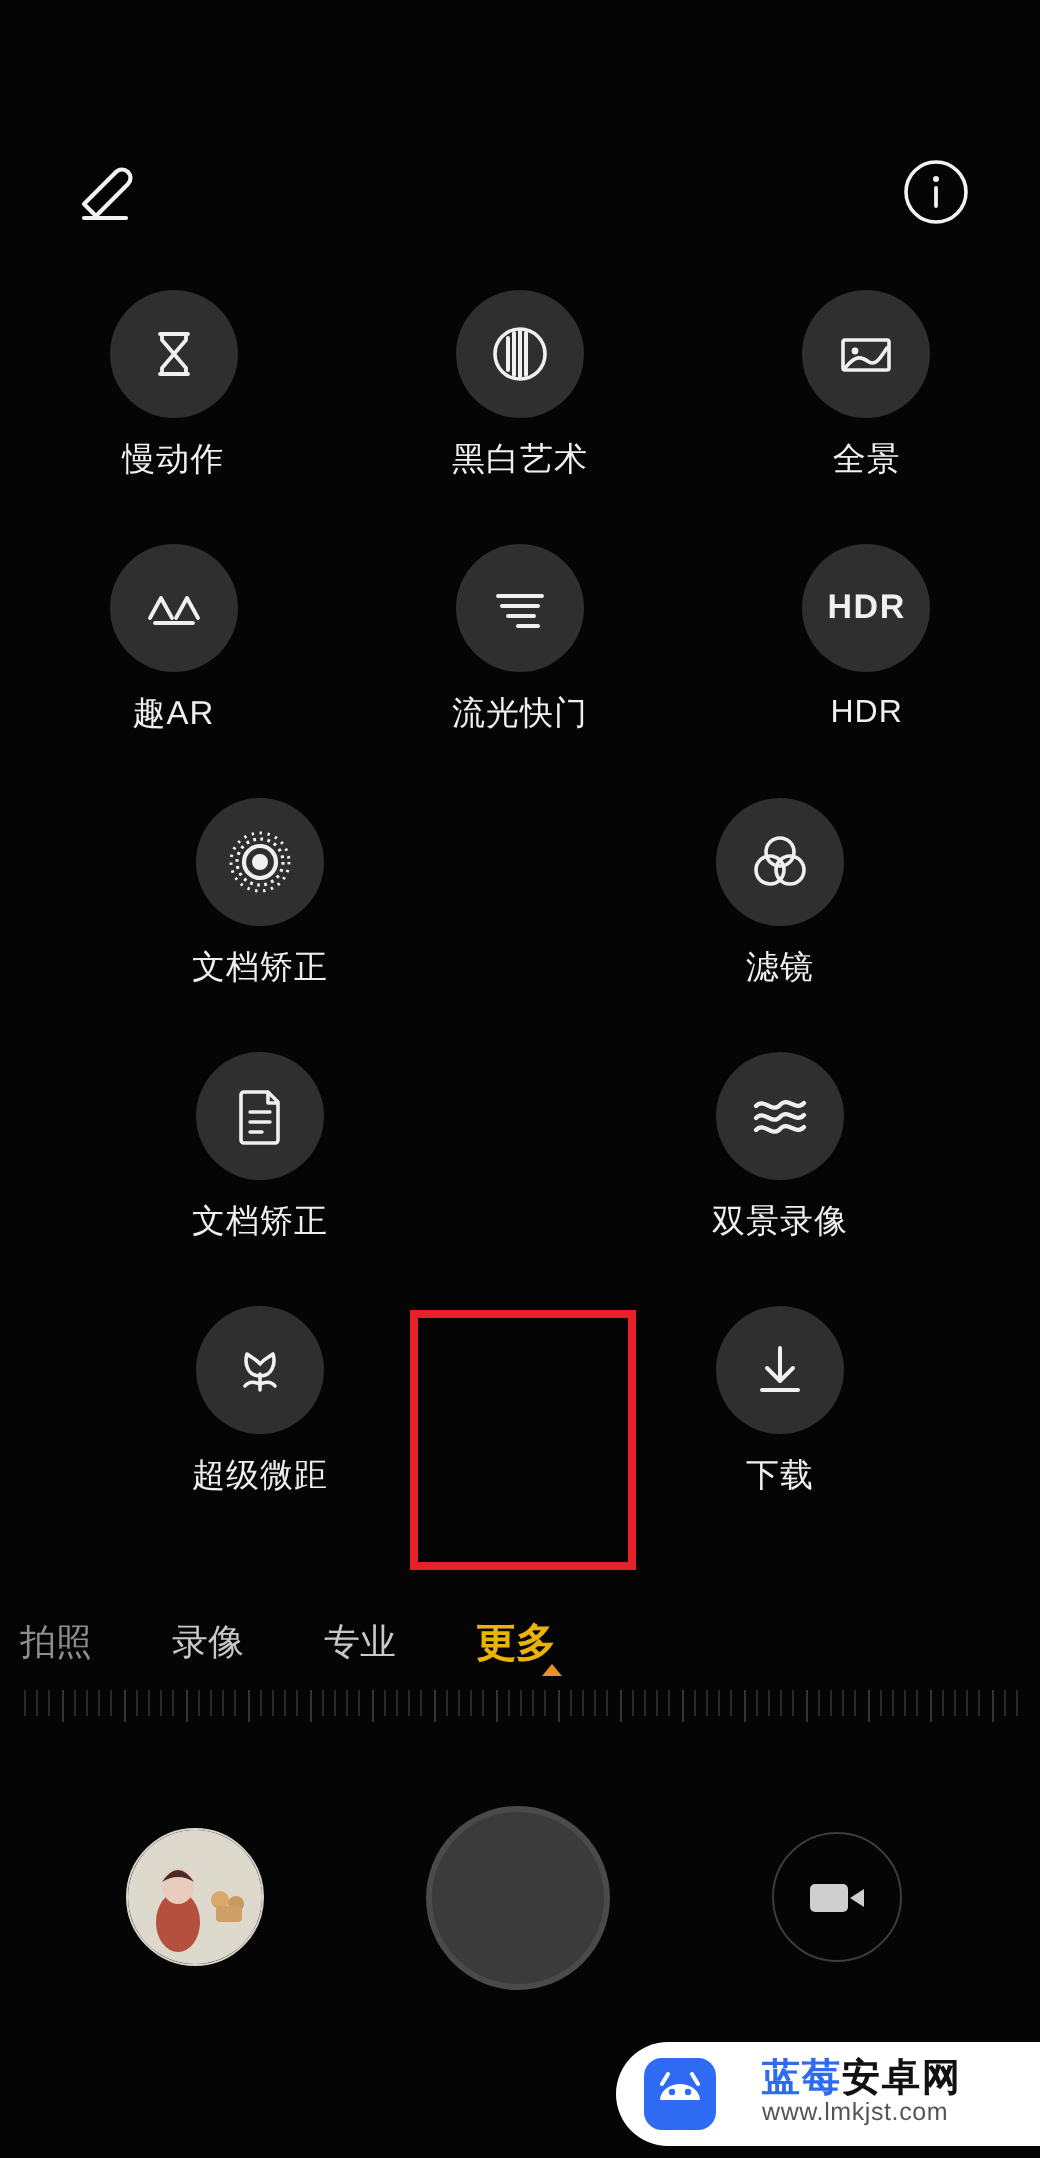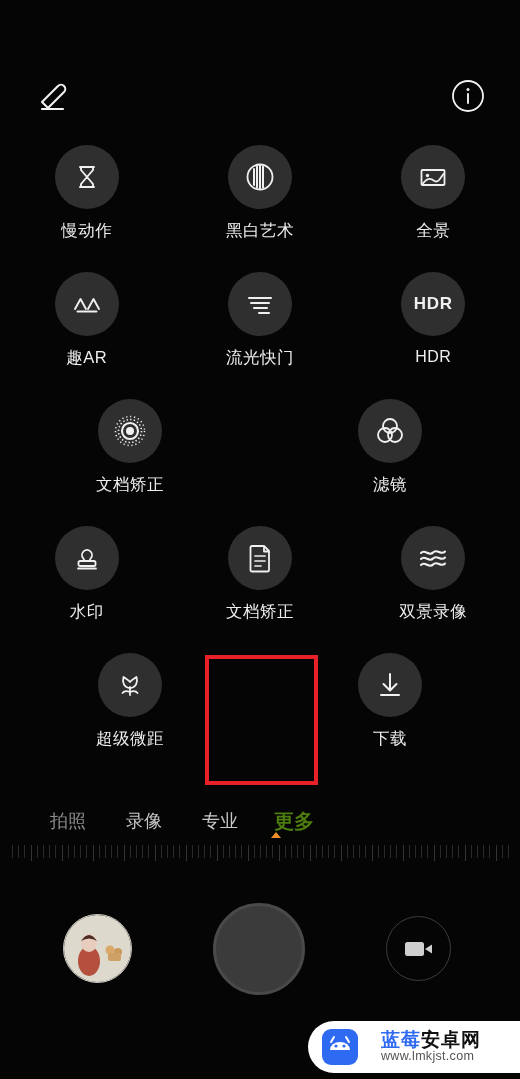--- a/index.html
+++ b/index.html
@@ -30,24 +30,24 @@
        line-height:1;white-space:nowrap;}
   .cap.latin{font-size:16px;}
 
   
   .hl{position:absolute;left:205px;top:655px;width:113px;height:130px;
       border:4px solid #e8202a;box-sizing:border-box;pointer-events:none;}
 
   
   .tabs{position:absolute;top:803px;left:0;width:520px;height:36px;
         display:flex;align-items:center;padding-left:10px;box-sizing:border-box;}
-  .tab{width:76px;text-align:right;font-size:18px;color:#c8c8c8;cursor:pointer;
+  .tab{width:76px;text-align:left;font-size:18px;color:#c8c8c8;cursor:pointer;
        position:relative;}
   .tab.dim{color:#8e8e8e;}
-  .tab.active{color:#4d7c0f;font-size:20px;font-weight:bold;}
+  .tab.active{color:#eab308;font-size:20px;font-weight:bold;}
   .tab-ind{position:absolute;left:50%;transform:translateX(-50%);top:24px;
            width:0;height:0;border-left:5px solid transparent;
            border-right:5px solid transparent;border-bottom:6px solid #ef8f29;}
 
   
   .ruler{position:absolute;top:843px;left:0;width:520px;height:20px;overflow:hidden;}
   .ruler i{position:absolute;top:2px;width:1px;height:13px;background:#2a2a2a;}
   .ruler i.tall{height:16px;background:#343434;}
 
   
@@ -180,30 +180,20 @@
             <circle cx="17" cy="12" r="7" fill="none" stroke="#f0f0f0" stroke-width="1.8"></circle>
             <circle cx="12" cy="21" r="7" fill="none" stroke="#f0f0f0" stroke-width="1.8"></circle>
             <circle cx="22" cy="21" r="7" fill="none" stroke="#f0f0f0" stroke-width="1.8"></circle>
           </svg>
         </div>
         <div class="cap">滤镜</div>
       </div>
     </div>
 
     <div class="row">
-      <div class="cell">
-        <div class="bubble">
-          <svg width="34" height="34" viewBox="0 0 34 34">
-            <path d="M13 17 a5 5 0 1 1 8 0 c-1 1.5 -1.5 2 -1.5 3 h-5 c0 -1 -.5 -1.5 -1.5 -3 Z" fill="none" stroke="#f0f0f0" stroke-width="1.8" stroke-linejoin="round"></path>
-            <rect x="8.5" y="20" width="17" height="5" rx="1.6" fill="none" stroke="#f0f0f0" stroke-width="1.8"></rect>
-            <line x1="8" y1="27.5" x2="26" y2="27.5" stroke="#f0f0f0" stroke-width="1.8" stroke-linecap="round"></line>
-          </svg>
-        </div>
-        <div class="cap">水印</div>
-      </div>
       <div class="cell">
         <div class="bubble">
           <svg width="32" height="34" viewBox="0 0 32 34">
             <path d="M8 5 h12 l5 5 v19 a1.5 1.5 0 0 1 -1.5 1.5 h-15.5 a1.5 1.5 0 0 1 -1.5 -1.5 v-22.5 a1.5 1.5 0 0 1 1.5 -1.5 Z" fill="none" stroke="#f0f0f0" stroke-width="1.8" stroke-linejoin="round"></path>
             <path d="M20 5 v5.5 h5" fill="none" stroke="#f0f0f0" stroke-width="1.8" stroke-linejoin="round"></path>
             <g stroke="#f0f0f0" stroke-width="1.7" stroke-linecap="round">
               <line x1="11" y1="15" x2="21" y2="15"></line>
               <line x1="11" y1="20" x2="21" y2="20"></line>
               <line x1="11" y1="25" x2="17" y2="25"></line>
             </g>

